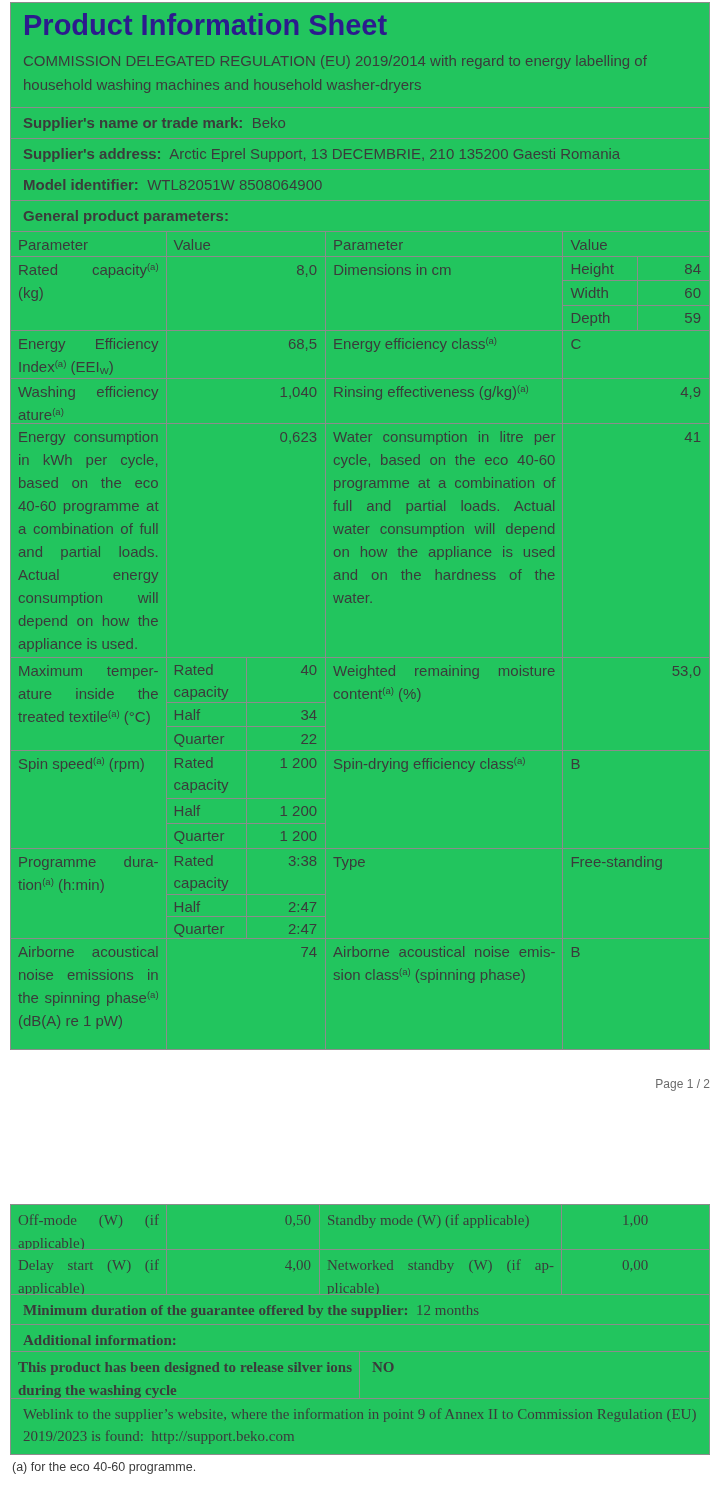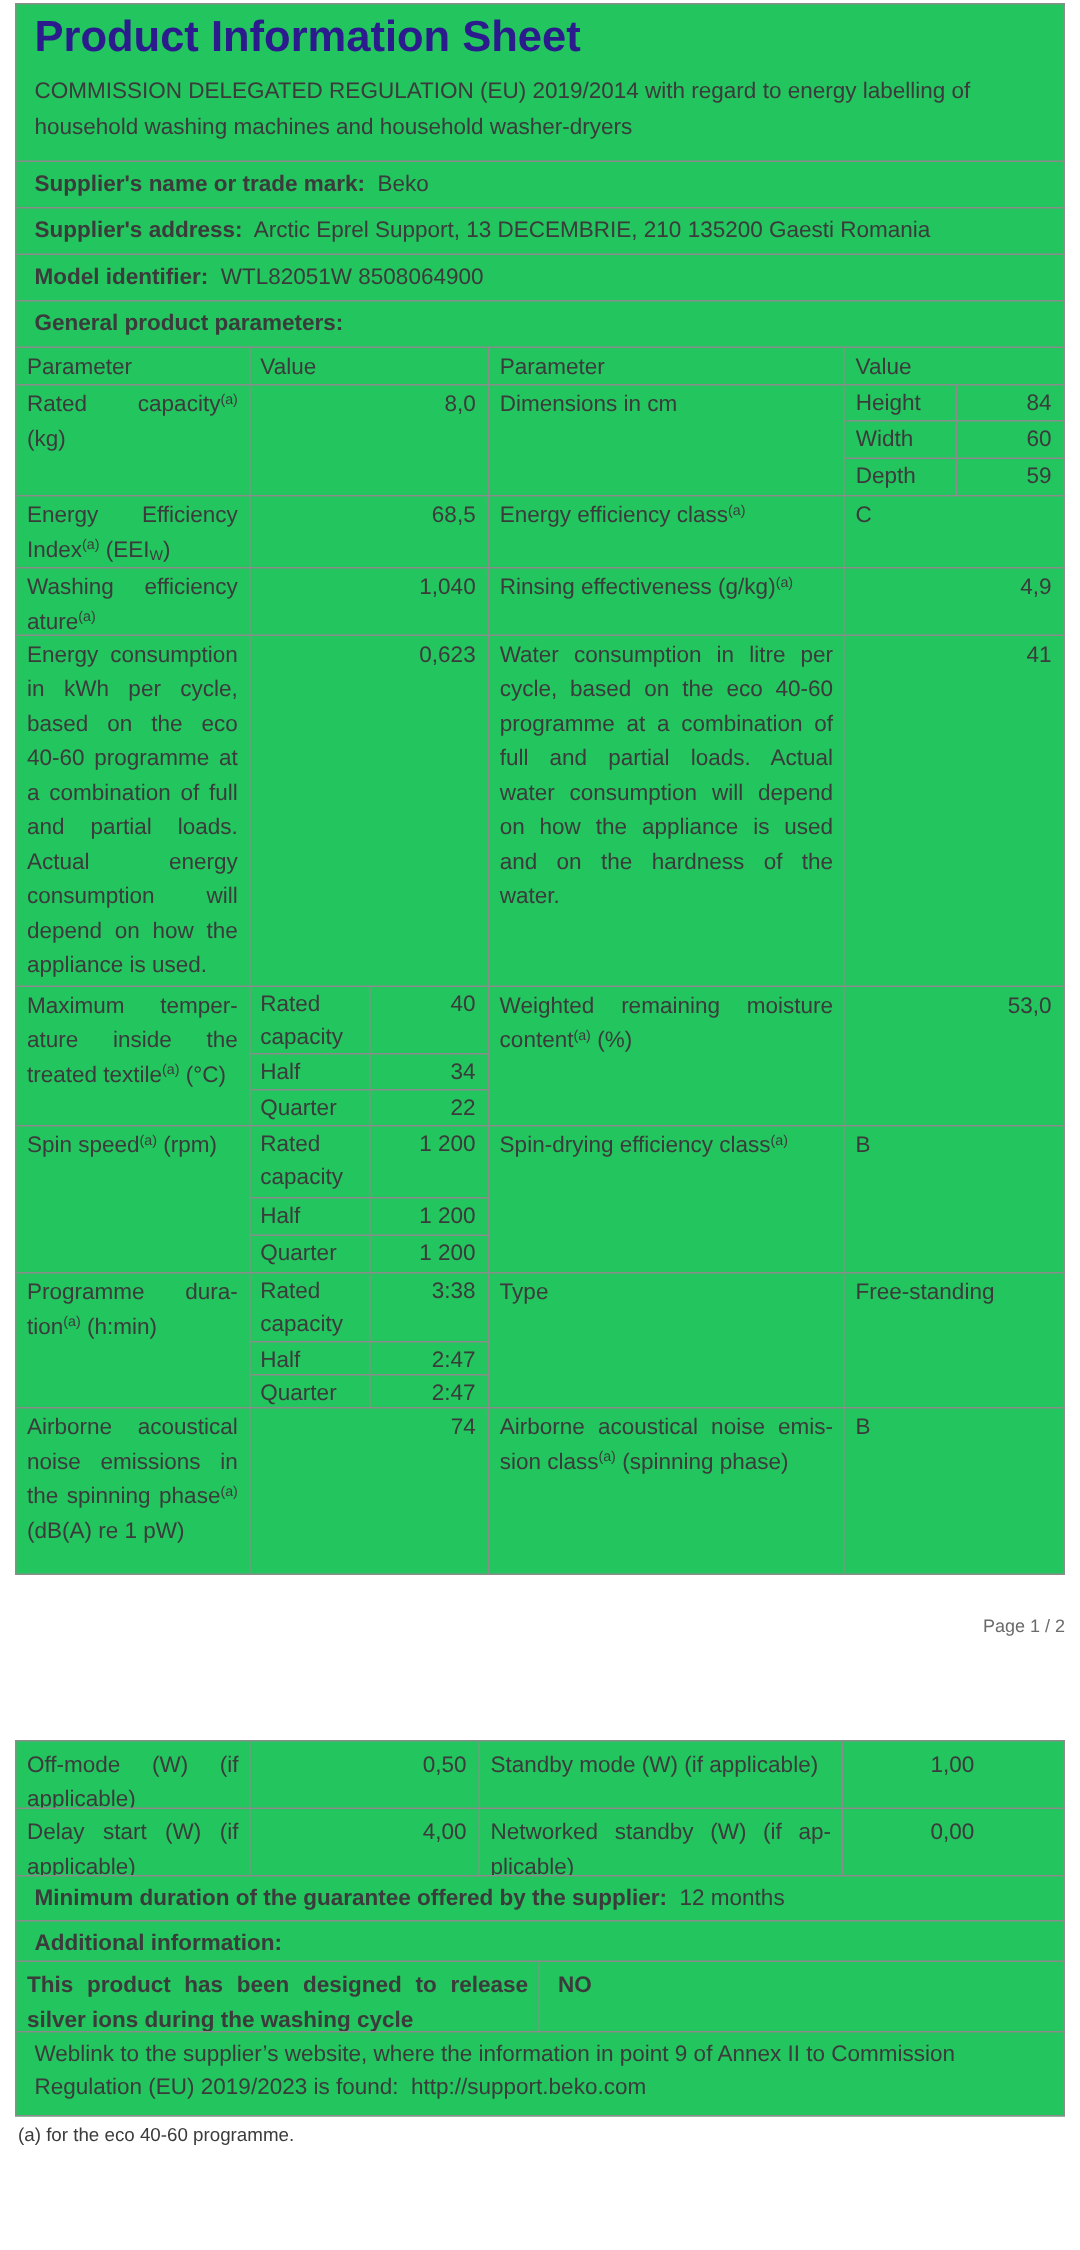--- a/index.html
+++ b/index.html
@@ -32,21 +32,21 @@
   .srow:last-child{border-bottom:none;flex:1;}
   .slabel{width:79px;padding:1px 4px 0 7px;line-height:22px;box-sizing:border-box;}
   .slabel2{width:74px;padding:1px 4px 0 7px;line-height:22px;box-sizing:border-box;}
   .sval{flex:1;border-left:1px solid #8c8c8c;text-align:right;padding:1px 8px 0 2px;line-height:22px;box-sizing:border-box;}
   .sh45{height:45px}.sh48{height:48px}.sh46{height:46px}
   .sh24{height:24px}.sh25{height:25px}.sh22{height:22px}
   sup{font-size:9.5px;line-height:0;vertical-align:5px;}
   sub{font-size:9.5px;line-height:0;vertical-align:-2px;}
   
   .page-footer{margin:26px 10px 0 0;text-align:right;font-size:12px;line-height:16px;color:#6b6b6b;}
-  .page2{margin-top:68px;}
+  .page2{margin-top:112px;font-family:Liberation Serif, serif;}
   .d1{width:155px;text-align:justify;}
   .d2{width:153px;border-left:1px solid #8c8c8c;text-align:right;padding-right:8px;}
   .d3{width:242px;border-left:1px solid #8c8c8c;text-align:justify;}
   .d4{width:148px;border-left:1px solid #8c8c8c;text-align:center;padding-right:8px;}
   .dw1{width:348px;text-align:justify;}
   .dw2{flex:1;border-left:1px solid #8c8c8c;padding-left:12px;}
   .full{flex:1;padding:4px 12px;line-height:22px;}
   .h-a{height:45px}.h-b{height:45px}.h-c{height:30px}.h-d{height:47px}.h-e{height:27px}.h-f{height:55px}
   .wrow .cell{padding-top:4px;}
   .footnote{margin:5px 0 0 12px;font-size:12.5px;color:#3b3b3b;line-height:15px;}

